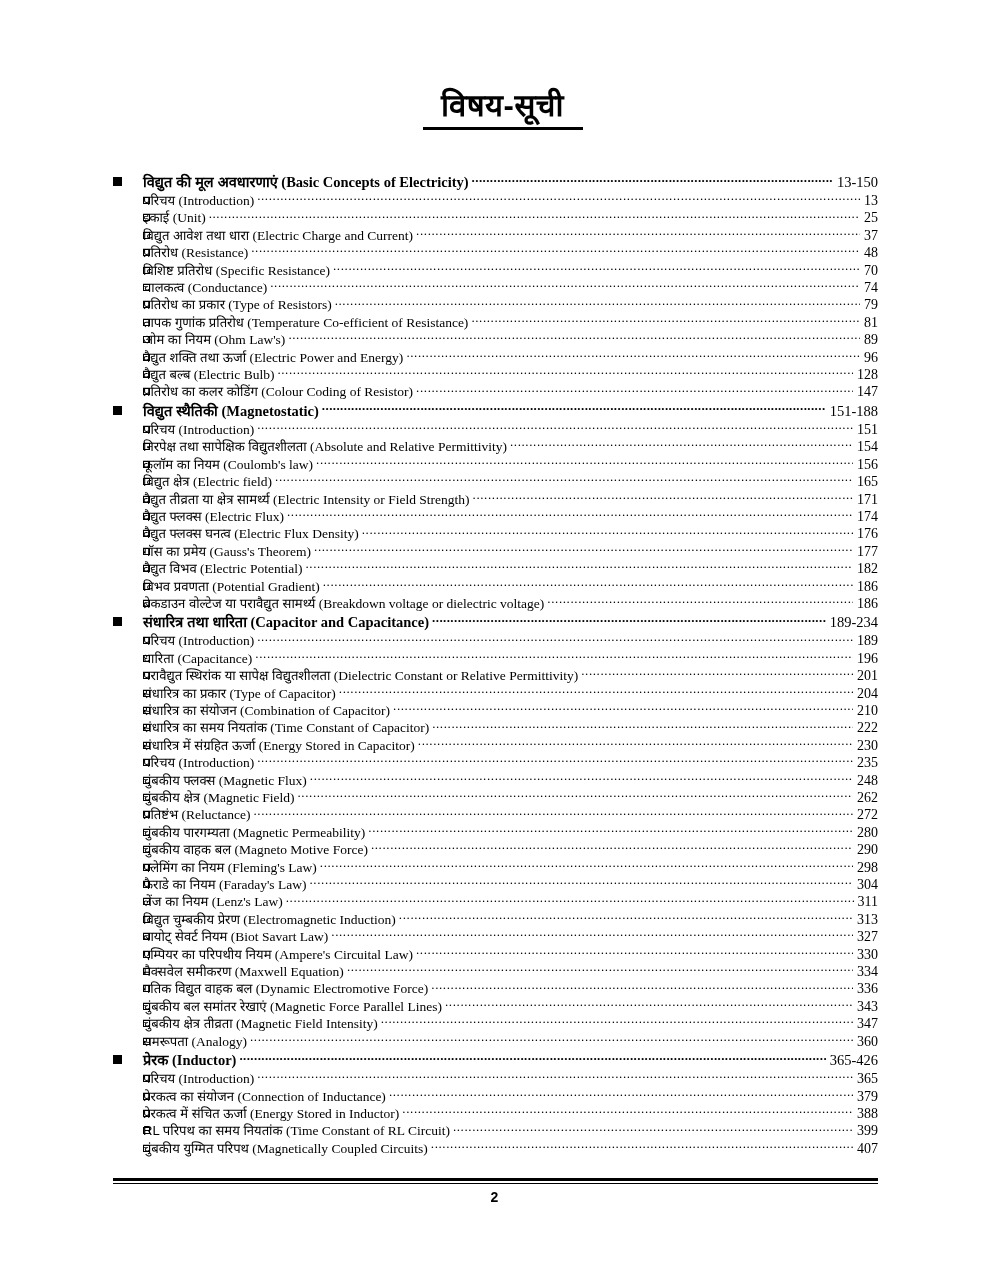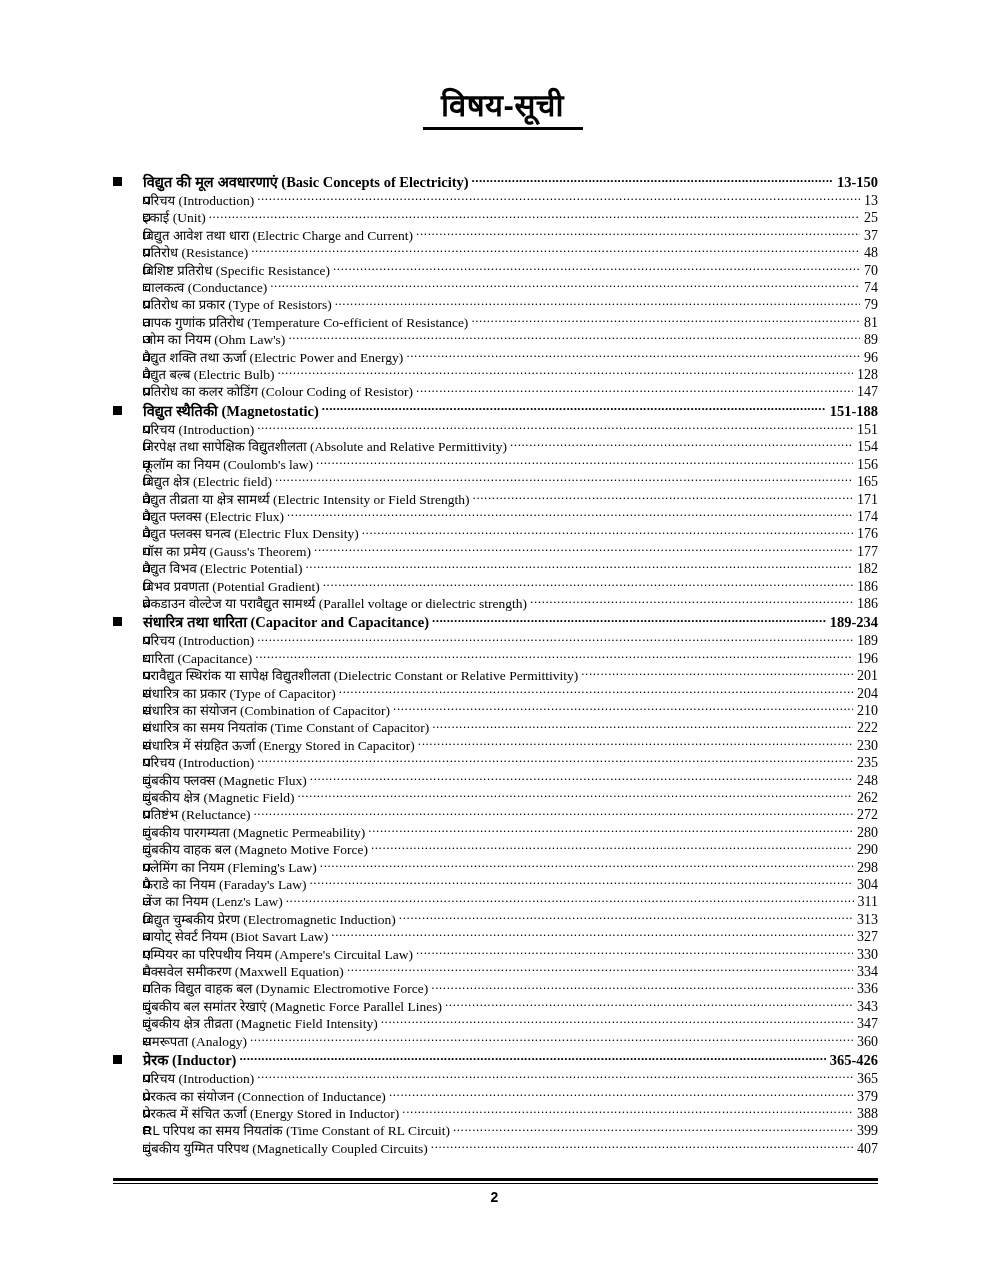--- a/index.html
+++ b/index.html
@@ -75,21 +75,21 @@
     font-size: 11px;
     line-height: 19px;
   }
   .row.chapter .bullet .sq {
     display: inline-block;
     width: 9px;
     height: 9px;
     background: #000;
   }
   .row.chapter .label { font-weight: bold; }
-  .row.chapter .pages { font-weight: bold; }
+  .row.chapter .pages { font-weight: normal; }
 
   
   .row.sub {
     font-size: 13.5px;
     line-height: 17.4px;
   }
   .row.sub .bullet {
     width: 30px;
     flex: 0 0 30px;
     padding-left: 30px;
@@ -324,21 +324,21 @@
         <span class="pages">182</span>
       </div>
       <div class="row sub">
         <span class="bullet"><span class="sq"></span></span>
         <span class="label"><span class="hi">विभव प्रवणता</span> <span>(Potential Gradient)</span></span>
         <span class="leader"></span>
         <span class="pages">186</span>
       </div>
       <div class="row sub">
         <span class="bullet"><span class="sq"></span></span>
-        <span class="label"><span class="hi">ब्रेकडाउन वोल्टेज या परावैद्युत सामर्थ्य</span> <span>(Parallel voltage or dielectric strength)</span></span>
+        <span class="label"><span class="hi">ब्रेकडाउन वोल्टेज या परावैद्युत सामर्थ्य</span> <span>(Breakdown voltage or dielectric voltage)</span></span>
         <span class="leader"></span>
         <span class="pages">186</span>
       </div>
       <div class="row chapter">
         <span class="bullet"><span class="sq"></span></span>
         <span class="label"><span class="hi">संधारित्र तथा धारिता</span> <span>(Capacitor and Capacitance)</span></span>
         <span class="leader"></span>
         <span class="pages">189-234</span>
       </div>
       <div class="row sub">

